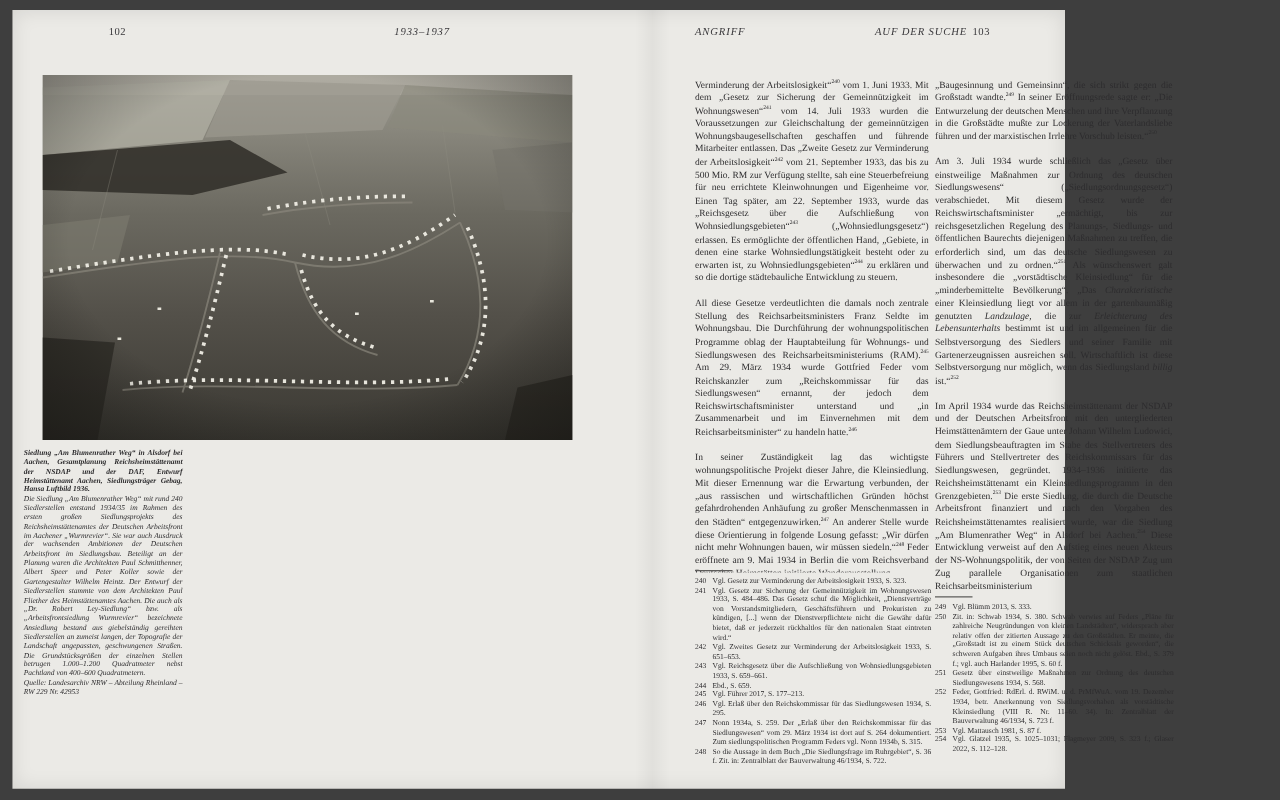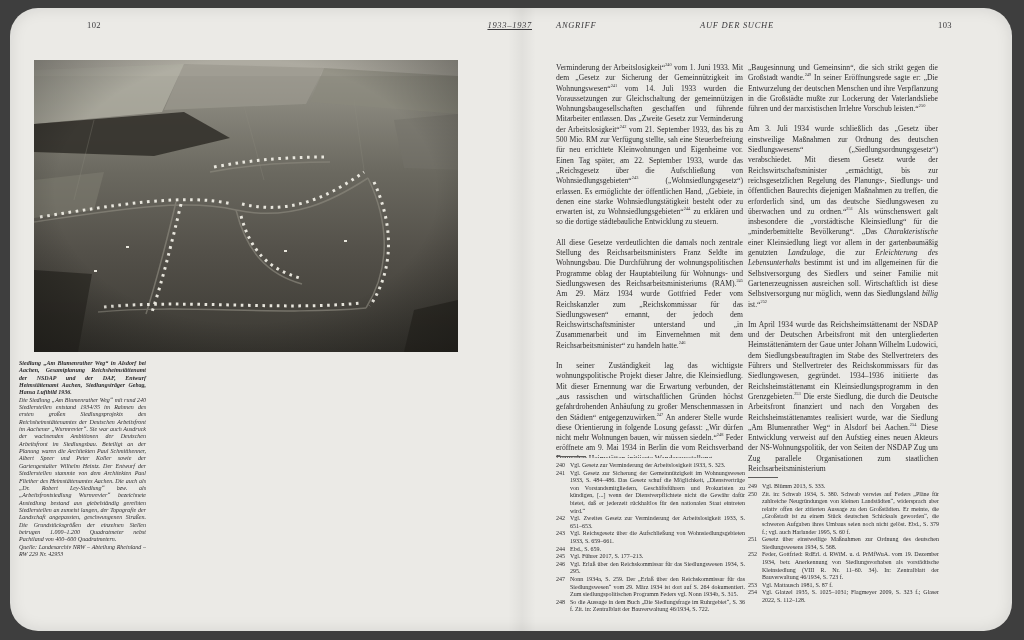--- a/index.html
+++ b/index.html
@@ -2,24 +2,23 @@
 <html lang="de"><head>
 <meta charset="utf-8">
 <style>
   html,body { margin:0; padding:0; }
   body {
     width:1024px; height:640px; overflow:hidden;
     background:#3e3e3e;
     font-family:"Liberation Serif", serif;
   }
   .spread {
-    position:absolute; left:10px; top:8px; width:1002px; height:623px;
+    position:absolute; left:10px; top:8px; width:842px; height:623px;
     background:#ebeae6;
     box-shadow: inset 0 0 16px rgba(0,0,0,0.10);
-    border-radius: 28px;
   }
   .gutter {
     position:absolute; left:498px; top:0; width:28px; height:100%;
     background:linear-gradient(90deg, rgba(0,0,0,0) 0%, rgba(0,0,0,0.045) 50%, rgba(0,0,0,0) 100%);
   }
   .hdr {
     position:absolute; top:12px;
     font-style:italic; font-size:8.5px; letter-spacing:.7px; color:#3a393c;
     white-space:nowrap;
   }
@@ -63,21 +62,21 @@
   .fn-t { flex:1; text-align:justify; hyphens:auto; -webkit-hyphens:auto; }
 </style>
 </head>
 <body>
 
 <div class="spread">
   <div class="gutter"></div>
 
   <div>
     <div class="hdr num" style="left:77px;">102</div>
-    <div class="hdr" style="right:480px;text-decoration:underline;">1933–1937</div>
+    <div class="hdr" style="right:492px;">1933–1937</div>
 
     <figure class="photo">
       <svg viewBox="0 0 424 292" preserveAspectRatio="none">
         <defs>
           <linearGradient id="gBase" x1="0" y1="0" x2="0" y2="1">
             <stop offset="0" stop-color="#a19f96"></stop>
             <stop offset="0.13" stop-color="#8b897f"></stop>
             <stop offset="0.38" stop-color="#6b6960"></stop>
             <stop offset="0.66" stop-color="#535049"></stop>
             <stop offset="1" stop-color="#3b3933"></stop>

